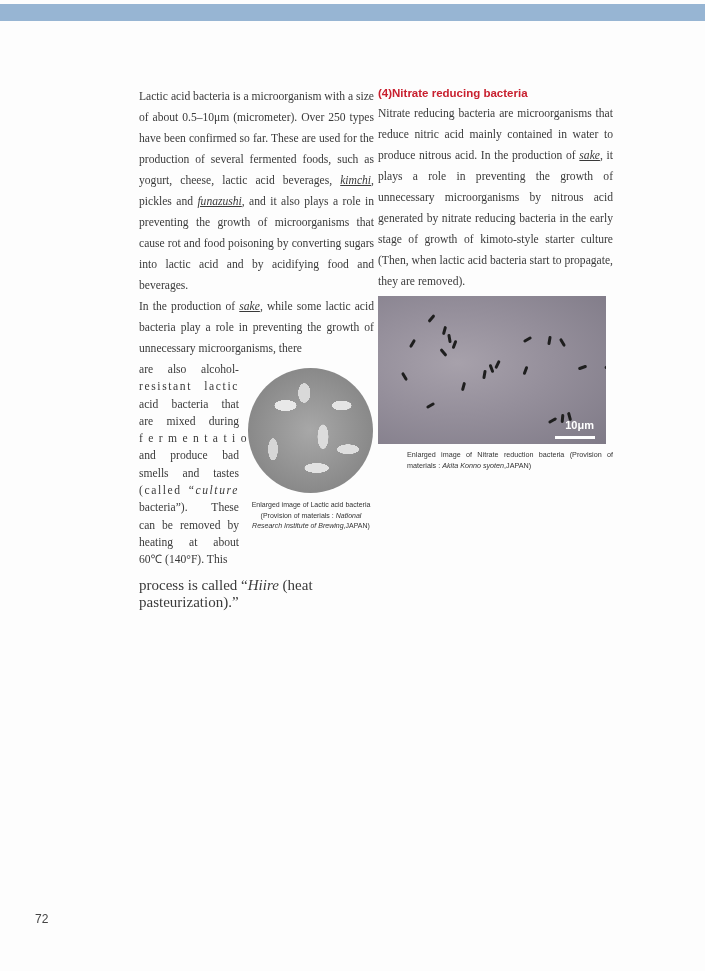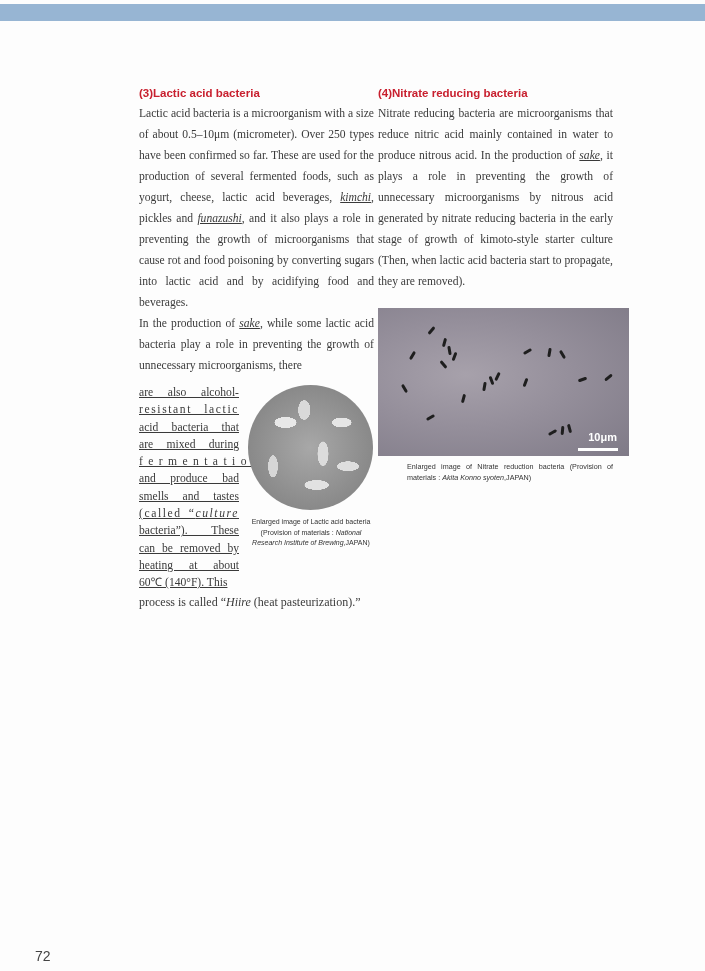--- a/index.html
+++ b/index.html
@@ -25,22 +25,22 @@
       font-size: 11.6px;
       line-height: 21px;
       text-align: justify;
       text-align-last: left;
       color: #3a3a3a;
     }
     .para i { font-style: italic; text-decoration: underline; }
 
     .wrap-block { position: relative; height: 220px; }
     .wrap-text {
-      position: absolute; left: 0; top: 8px; width: 100px;
-      font-size: 11.6px; line-height: 17.3px; color: #3a3a3a; text-decoration: underline;
+      position: absolute; left: 0; top: 2px; width: 100px;
+      font-size: 11.6px; line-height: 17.3px; color: #3a3a3a;
     }
     .wrap-text .ln { display: block; text-align: justify; text-align-last: justify; white-space: nowrap; }
     .wrap-text .ln.left { text-align-last: left; }
     .wrap-text .sp { letter-spacing: 1.6px; }
     .wrap-text .sp2 { letter-spacing: 5.4px; }
 
     .sem-photo {
       position: absolute; left: 109px; top: 9px; width: 125px; height: 125px; border-radius: 50%;
       overflow: hidden;
       background:
@@ -52,51 +52,50 @@
         radial-gradient(ellipse 10px 16px at 45% 20%, #d9d9d9 0 60%, transparent 62%),
         radial-gradient(ellipse 18px 8px at 80% 65%, #dedede 0 60%, transparent 62%),
         radial-gradient(circle at 50% 50%, #a8a8a8, #7c7c7c);
     }
     .sem-caption {
       position: absolute; left: 111px; top: 141px; width: 122px;
       font-family: "Liberation Sans", sans-serif; font-size: 7px; line-height: 10.5px;
       text-align: center; color: #333;
     }
 
-    .final-line { font-size: 12px; line-height: 17.3px; color: #3a3a3a; margin-top: -2px; }
+    .final-line { font-size: 15px; line-height: 17.3px; color: #3a3a3a; margin-top: -2px; }
 
     .micro-photo {
-      position: relative; width: 251px; height: 148px; margin-top: 16px;
+      position: relative; width: 228px; height: 148px; margin-top: 4px;
       background: radial-gradient(ellipse at 35% 45%, #a7a1ab 0%, #958f9b 45%, #7f7a87 100%);
       overflow: hidden;
     }
     .rod { position: absolute; width: 3px; height: 9px; background: #1e1e1e; border-radius: 2px; }
     .scale-label {
       position: absolute; right: 12px; top: 123px;
       font-family: "Liberation Sans", sans-serif; font-weight: bold; font-size: 11px; color: #fff;
     }
     .scale-bar { position: absolute; right: 11px; top: 140px; width: 40px; height: 3px; background: #fff; }
     .micro-caption {
       margin-top: 6px;
       font-family: "Liberation Sans", sans-serif; font-size: 7.2px; line-height: 10.5px;
       color: #333; text-align: justify; margin-left: 29px;
     }
 
     .page-number {
-      position: absolute; left: 35px; top: 948px;
-      font-family: "Liberation Sans", sans-serif; font-size: 14px; color: #444; text-align: center;
+      position: absolute; left: 35px; top: 912px;
+      font-family: "Liberation Sans", sans-serif; font-size: 12px; color: #444; text-align: center;
     }
   </style>
 </head>
 <body>
 
 <div class="top-band"></div>
 
 <div class="col col-left">
-  <div class="heading">(3)Lactic acid bacteria</div>
   <p class="para"><span>Lactic acid bacteria is a microorganism with a size of about 0.5–10μm (micrometer). Over 250 types have been confirmed so far. These are used for the production of several fermented foods, such as yogurt, cheese, lactic acid beverages, </span><i>kimchi</i><span>, pickles and </span><i>funazushi</i><span>, and it also plays a role in preventing the growth of microorganisms that cause rot and food poisoning by converting sugars into lactic acid and by acidifying food and beverages.</span></p>
   <p class="para"><span>In the production of </span><i>sake</i><span>, while some lactic acid bacteria play a role in preventing the growth of unnecessary microorganisms, there</span></p>
 
   <div class="wrap-block">
     <div class="wrap-text">
       <span class="ln">are also alcohol-</span>
       <span class="ln sp">resistant lactic</span>
       <span class="ln">acid bacteria that</span>
       <span class="ln">are mixed during</span>
       <span class="ln sp2">fermentation</span>

